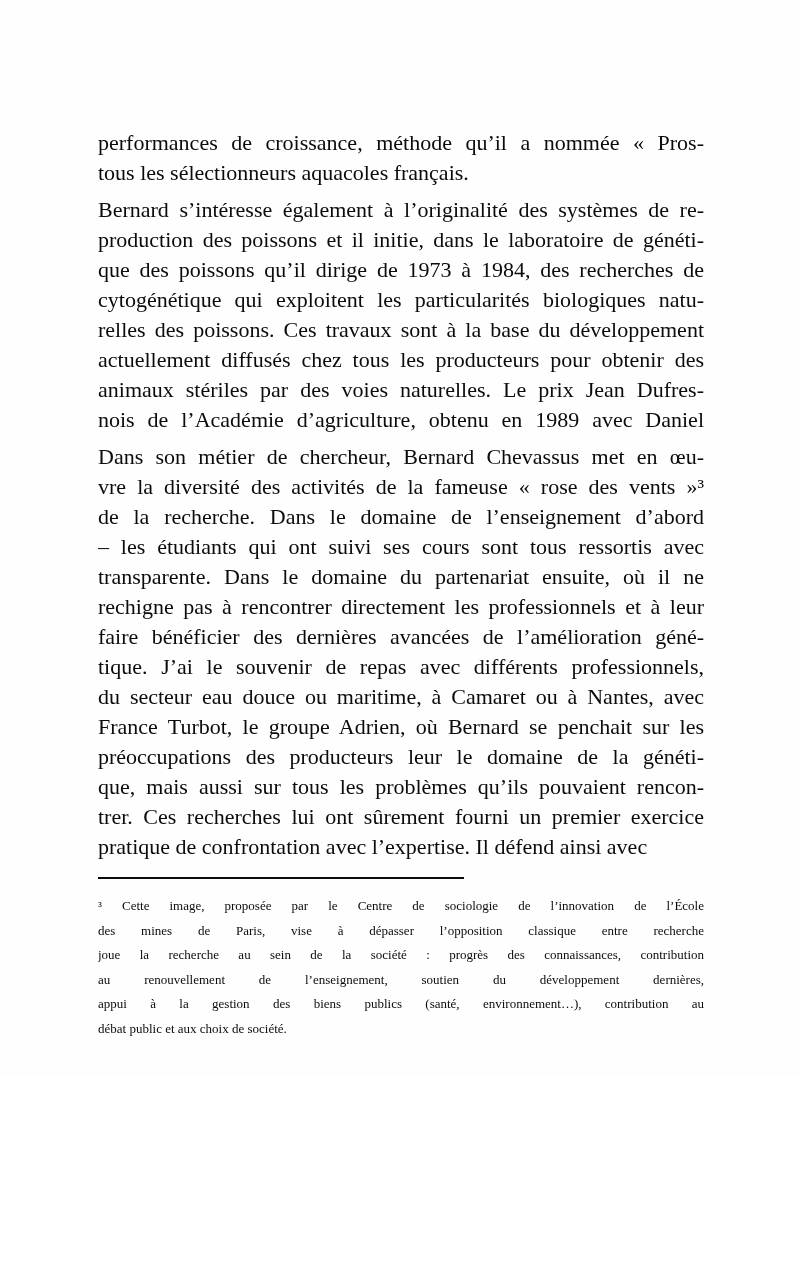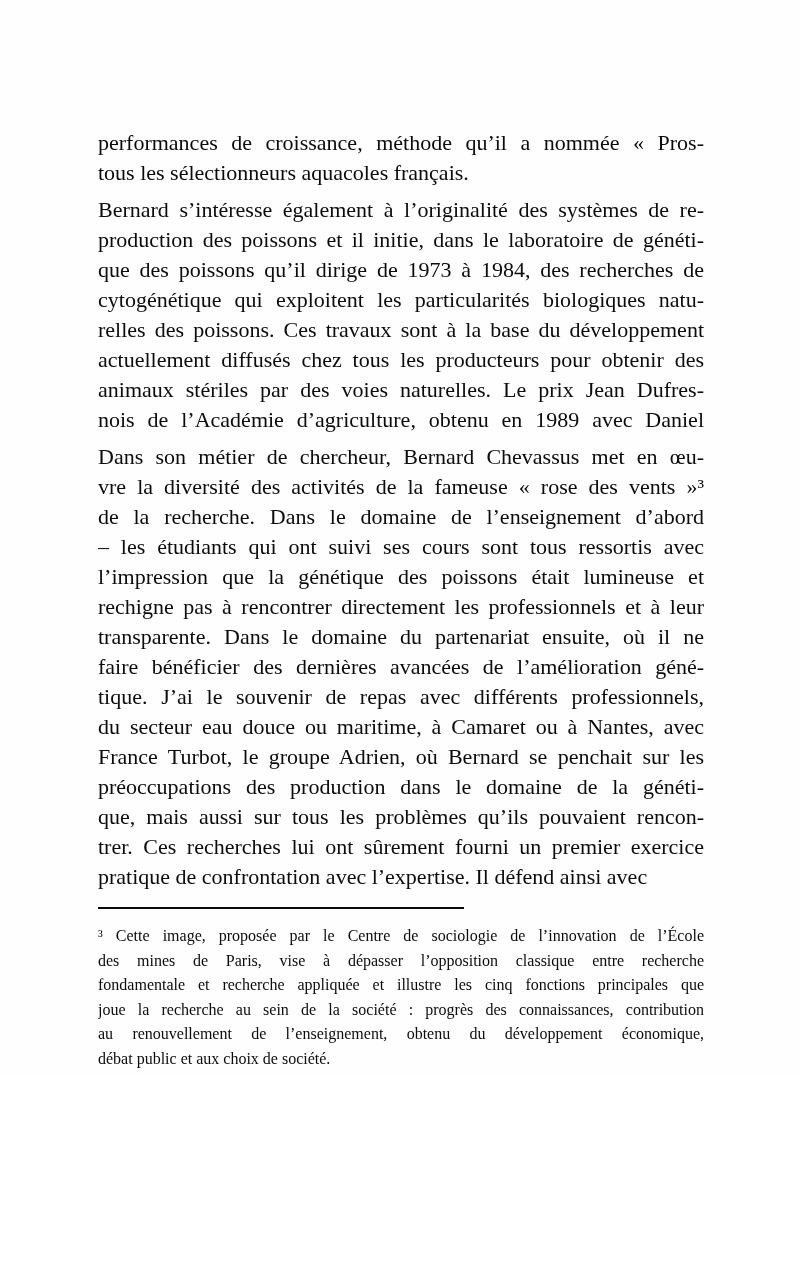--- a/index.html
+++ b/index.html
@@ -38,21 +38,21 @@
   }
   .line.last { text-align-last: left; }
   .footnote-sep {
     margin-top: 15px;
     width: 366px;
     height: 2px;
     background: #0b0b0b;
   }
   .footnote { margin-top: 15px; }
   .footnote .line {
-    font-size: 16px;
+    font-size: 13px;
     line-height: 24.5px;
     height: 24.5px;
   }
   .page-number {
     position: absolute;
     left: 0;
     top: 1205px;
     width: 800px;
     text-align: center;
     font-size: 22px;
@@ -78,38 +78,36 @@
           <div class="line">relles des poissons. Ces travaux sont à la base du développement</div>
           <div class="line">actuellement diffusés chez tous les producteurs pour obtenir des</div>
           <div class="line">animaux stériles par des voies naturelles. Le prix Jean Dufres-</div>
           <div class="line">nois de l’Académie d’agriculture, obtenu en 1989 avec Daniel</div>
         </div>
         <div class="paragraph">
           <div class="line">Dans son métier de chercheur, Bernard Chevassus met en œu-</div>
           <div class="line">vre la diversité des activités de la fameuse « rose des vents »³</div>
           <div class="line">de la recherche. Dans le domaine de l’enseignement d’abord</div>
           <div class="line">– les étudiants qui ont suivi ses cours sont tous ressortis avec</div>
-          <div class="line">l’impression que la génétique des poissons était lumineuse et</div>
+          <div class="line">transparente. Dans le domaine du partenariat ensuite, où il ne</div>
           <div class="line">rechigne pas à rencontrer directement les professionnels et à leur</div>
-          <div class="line">transparente. Dans le domaine du partenariat ensuite, où il ne</div>
           <div class="line">faire bénéficier des dernières avancées de l’amélioration géné-</div>
           <div class="line">tique. J’ai le souvenir de repas avec différents professionnels,</div>
           <div class="line">du secteur eau douce ou maritime, à Camaret ou à Nantes, avec</div>
           <div class="line">France Turbot, le groupe Adrien, où Bernard se penchait sur les</div>
-          <div class="line">préoccupations des production dans le domaine de la généti-</div>
+          <div class="line">préoccupations des producteurs leur le domaine de la généti-</div>
           <div class="line">que, mais aussi sur tous les problèmes qu’ils pouvaient rencon-</div>
           <div class="line">trer. Ces recherches lui ont sûrement fourni un premier exercice</div>
           <div class="line last">pratique de confrontation avec l’expertise. Il défend ainsi avec</div>
         </div>
       </div>
     <div class="footnote-sep"></div>
     <div class="footnote">
         <div class="line">³ Cette image, proposée par le Centre de sociologie de l’innovation de l’École</div>
         <div class="line">des mines de Paris, vise à dépasser l’opposition classique entre recherche</div>
-        <div class="line">fondamentale et recherche appliquée et illustre les cinq fonctions principales que</div>
         <div class="line">joue la recherche au sein de la société : progrès des connaissances, contribution</div>
-        <div class="line">au renouvellement de l’enseignement, obtenu du développement économique,</div>
+        <div class="line">au renouvellement de l’enseignement, soutien du développement dernières,</div>
+        <div class="line">appui à la gestion des biens publics (santé, environnement…), contribution au</div>
         <div class="line last">débat public et aux choix de société.</div>
-        <div class="line">appui à la gestion des biens publics (santé, environnement…), contribution au</div>
       </div>
   </div>
   <div class="page-number">5</div>
 </div>
 
 </body></html>

